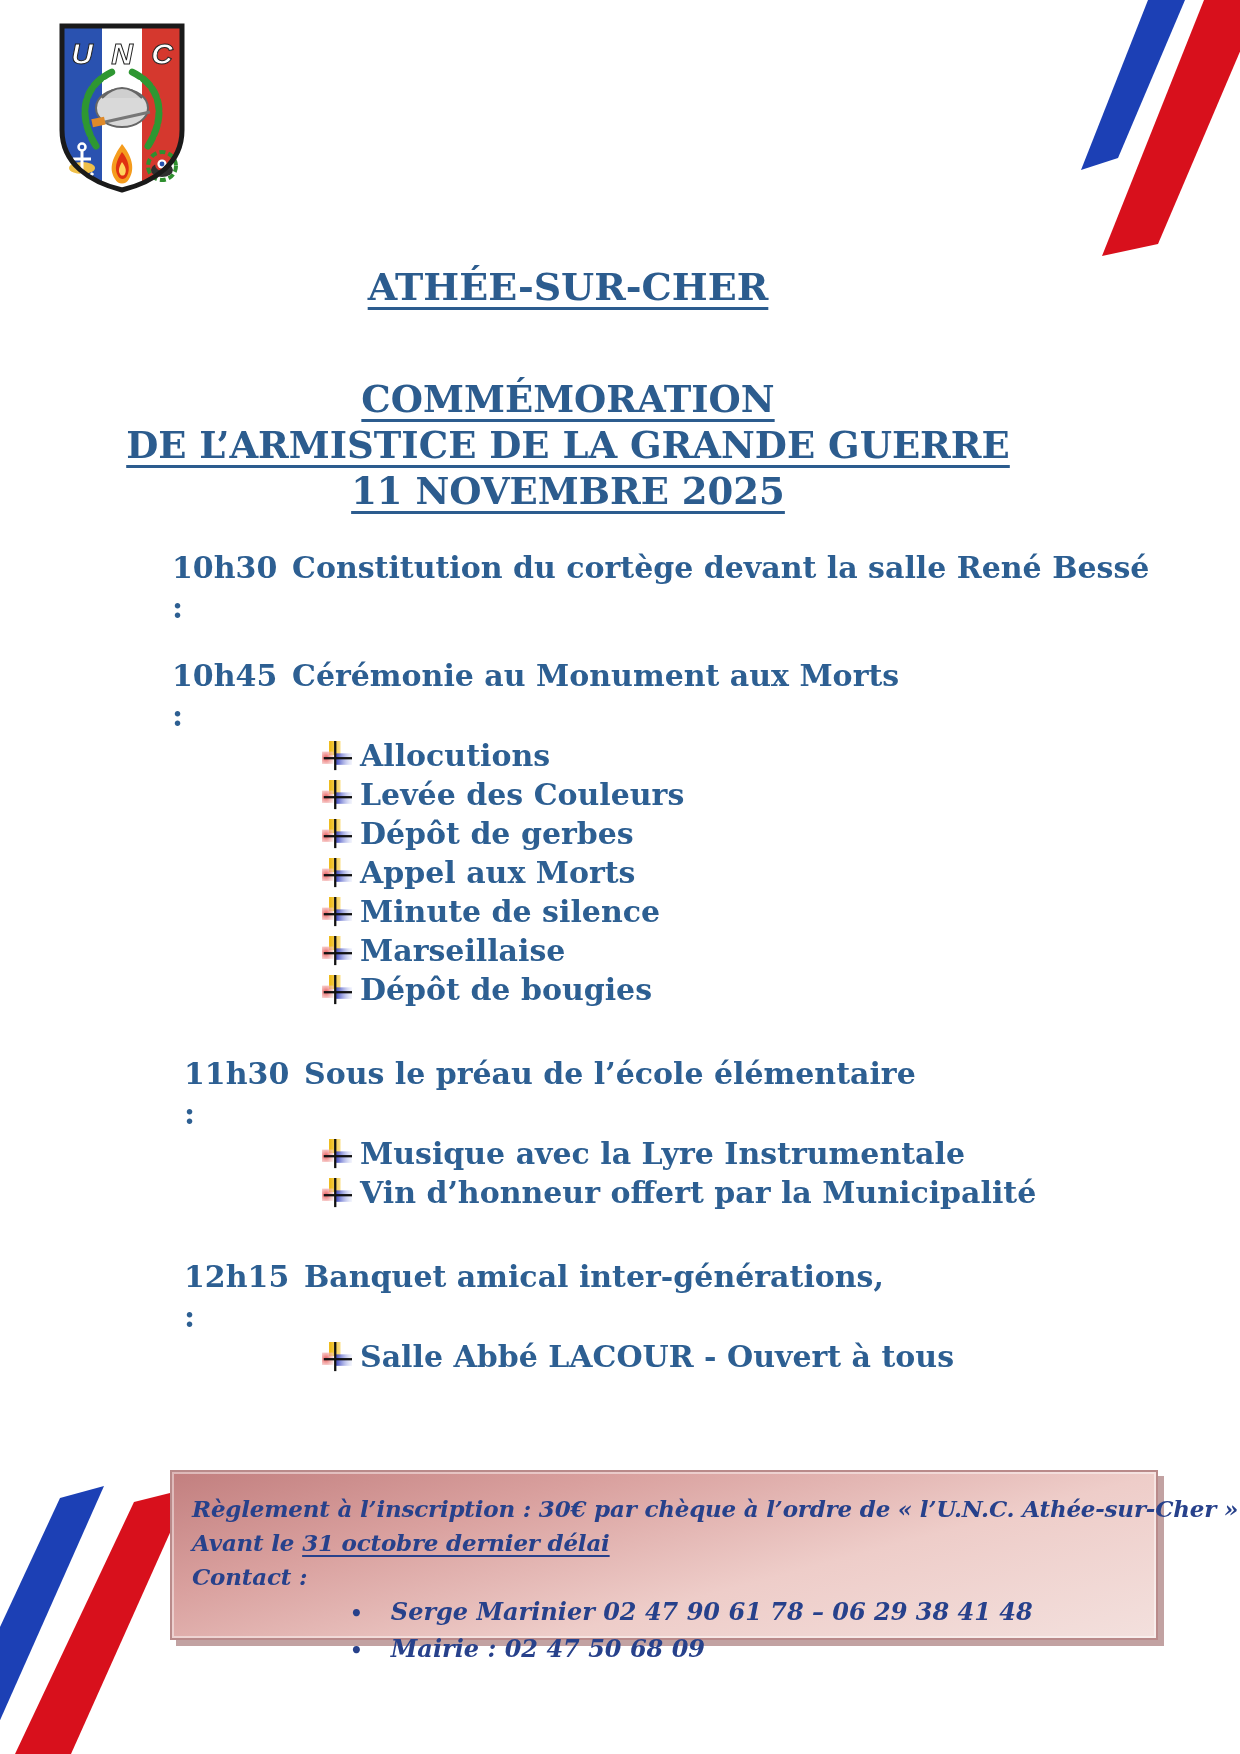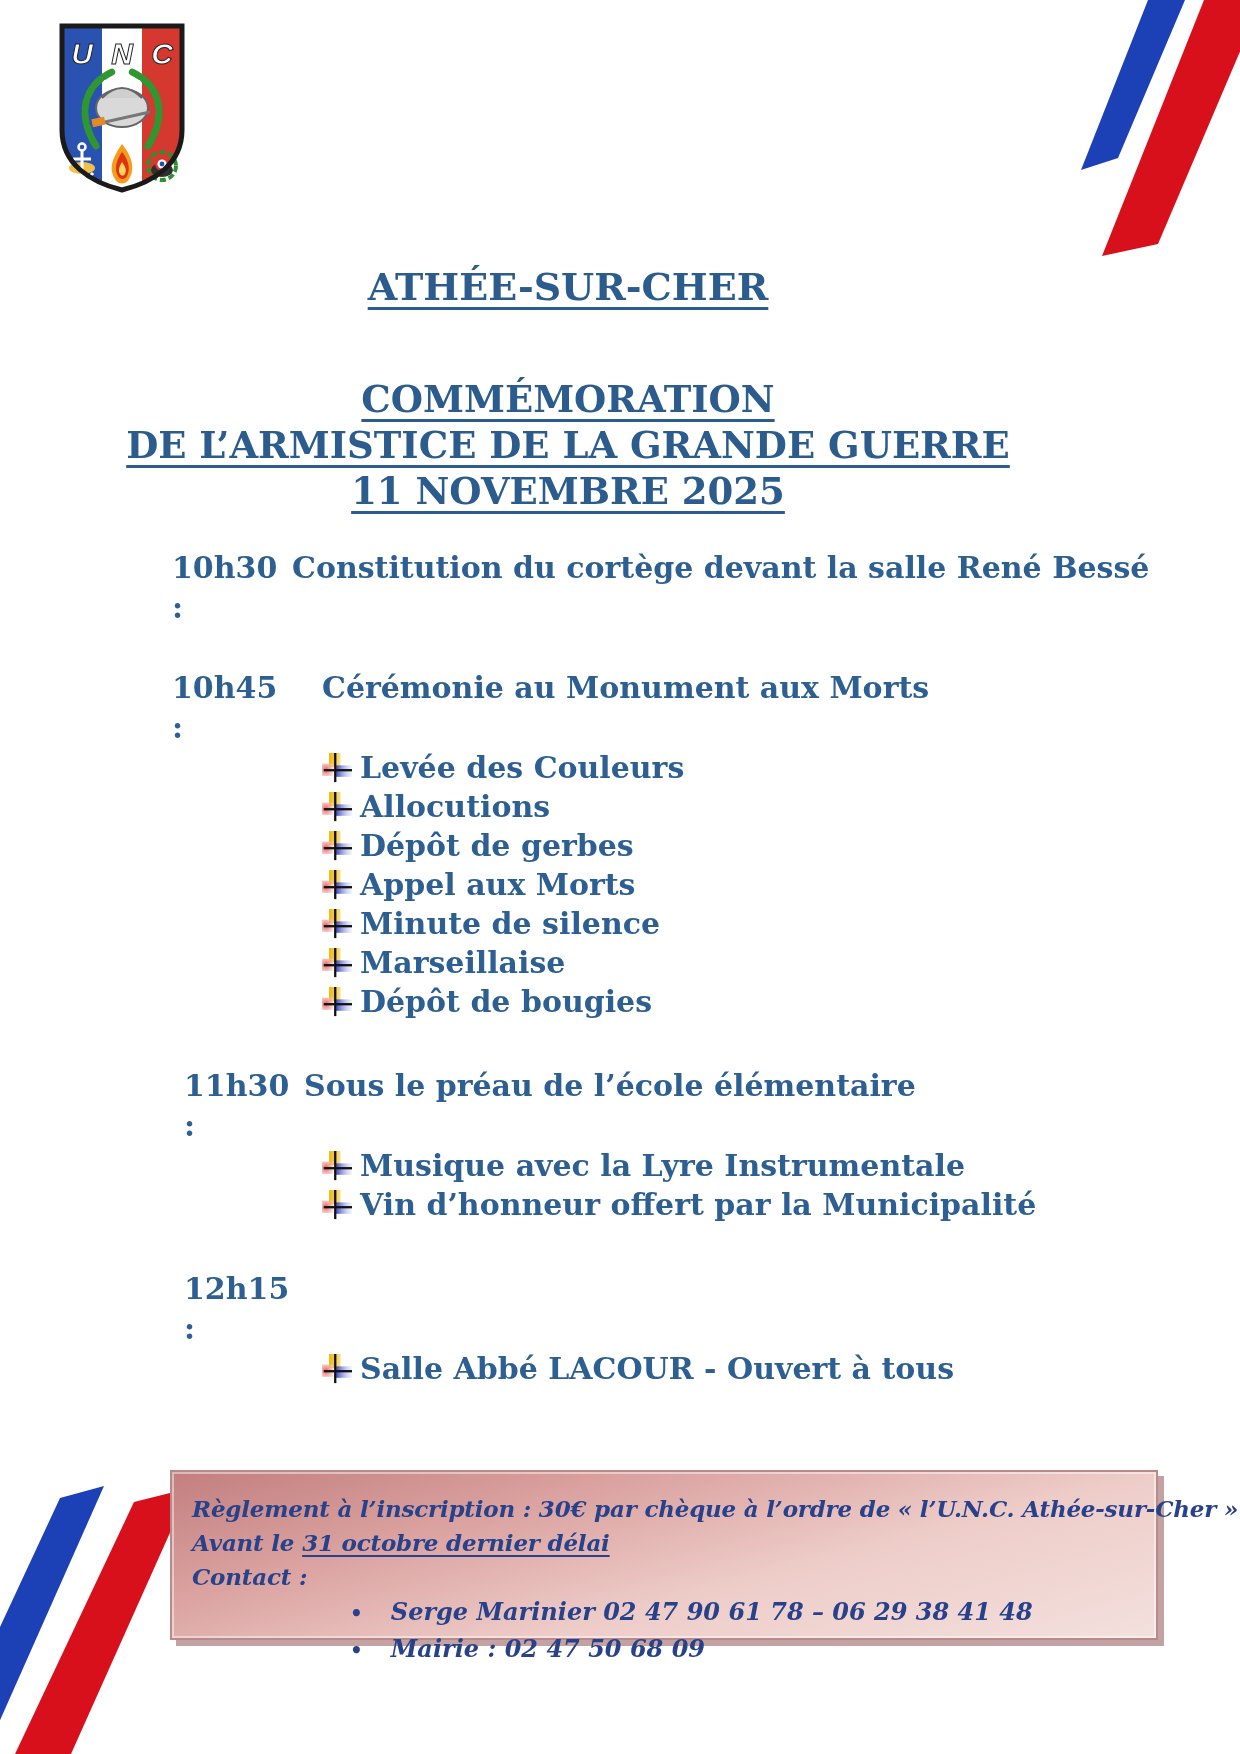--- a/index.html
+++ b/index.html
@@ -19,21 +19,21 @@
          text-decoration:underline;text-decoration-thickness:3px;text-underline-offset:7px;}
   .subtitle{position:absolute;left:0;top:376px;width:1136px;text-align:center;
             font-size:37px;font-weight:bold;color:#2c5c8e;line-height:46px;}
   .subtitle .ln{text-decoration:underline;text-decoration-thickness:3px;text-underline-offset:7px;}
 
   
   .schedule{position:absolute;left:172px;top:548px;width:1020px;color:#2d5f92;
             font-size:30px;font-weight:bold;}
   .row{display:flex;line-height:40px;}
   .row .time{width:120px;flex:none;}
-  .gap36{margin-top:40px;gap:30px;}
+  .gap36{margin-top:28px;}
   .gap45{margin-top:45px;margin-left:12px;}
   .sub{display:flex;align-items:center;padding-left:150px;line-height:39px;height:39px;}
   .xb{width:30px;height:32px;flex:none;margin-right:8px;}
 
   
   .infobox{position:absolute;left:170px;top:1470px;width:988px;height:170px;box-sizing:border-box;
            background:linear-gradient(165deg,#c27f7f 0%,#d9a09e 28%,#eecdc9 62%,#f3e0dd 100%);
            border:2px solid #b98a8a;box-shadow:6px 6px 0 #c2a2a2, inset 0 0 0 2px rgba(255,255,255,0.45);
            padding:20px 18px 0 20px;color:#27418b;font-style:italic;font-weight:bold;}
   .b-line{font-size:23px;line-height:34px;white-space:nowrap;letter-spacing:-0.2px;}
@@ -141,27 +141,27 @@
     </div>
 
     <div class="row gap36">
       <span class="time">10h45 :</span>
       <span class="desc">Cérémonie au Monument aux Morts</span>
     </div>
     <div class="sub">
         <svg class="xb" viewBox="0 0 34 34">
           <use href="#xbullet"></use>
         </svg>
+        <span>Allocutions</span>
+      </div>
+    <div class="sub">
+        <svg class="xb" viewBox="0 0 34 34">
+          <use href="#xbullet"></use>
+        </svg>
         <span>Levée des Couleurs</span>
-      </div>
-    <div class="sub">
-        <svg class="xb" viewBox="0 0 34 34">
-          <use href="#xbullet"></use>
-        </svg>
-        <span>Allocutions</span>
       </div>
     <div class="sub">
         <svg class="xb" viewBox="0 0 34 34">
           <use href="#xbullet"></use>
         </svg>
         <span>Dépôt de gerbes</span>
       </div>
     <div class="sub">
         <svg class="xb" viewBox="0 0 34 34">
           <use href="#xbullet"></use>
@@ -199,20 +199,21 @@
       </div>
     <div class="sub">
         <svg class="xb" viewBox="0 0 34 34">
           <use href="#xbullet"></use>
         </svg>
         <span>Vin d’honneur offert par la Municipalité</span>
       </div>
 
     <div class="row gap45">
       <span class="time">12h15 :</span>
+      <span class="desc">Banquet amical inter-générations,</span>
     </div>
     <div class="sub">
         <svg class="xb" viewBox="0 0 34 34">
           <use href="#xbullet"></use>
         </svg>
         <span>Salle Abbé LACOUR - Ouvert à tous</span>
       </div>
 
   </div>
 

